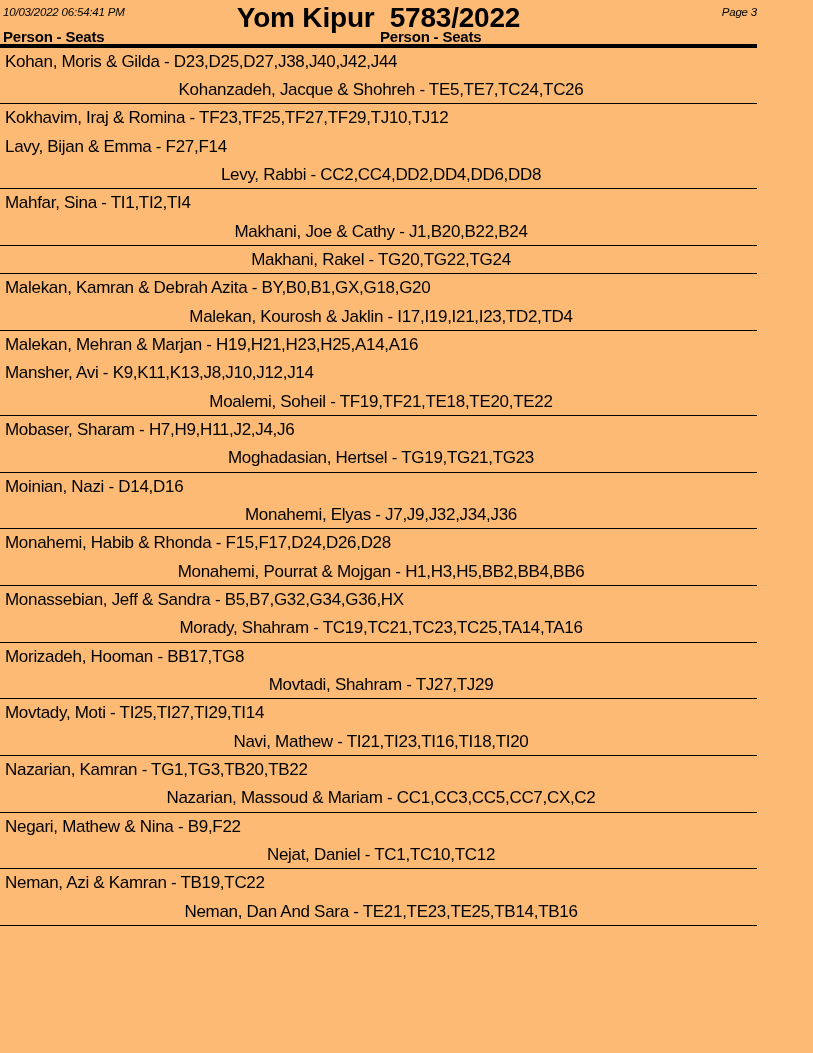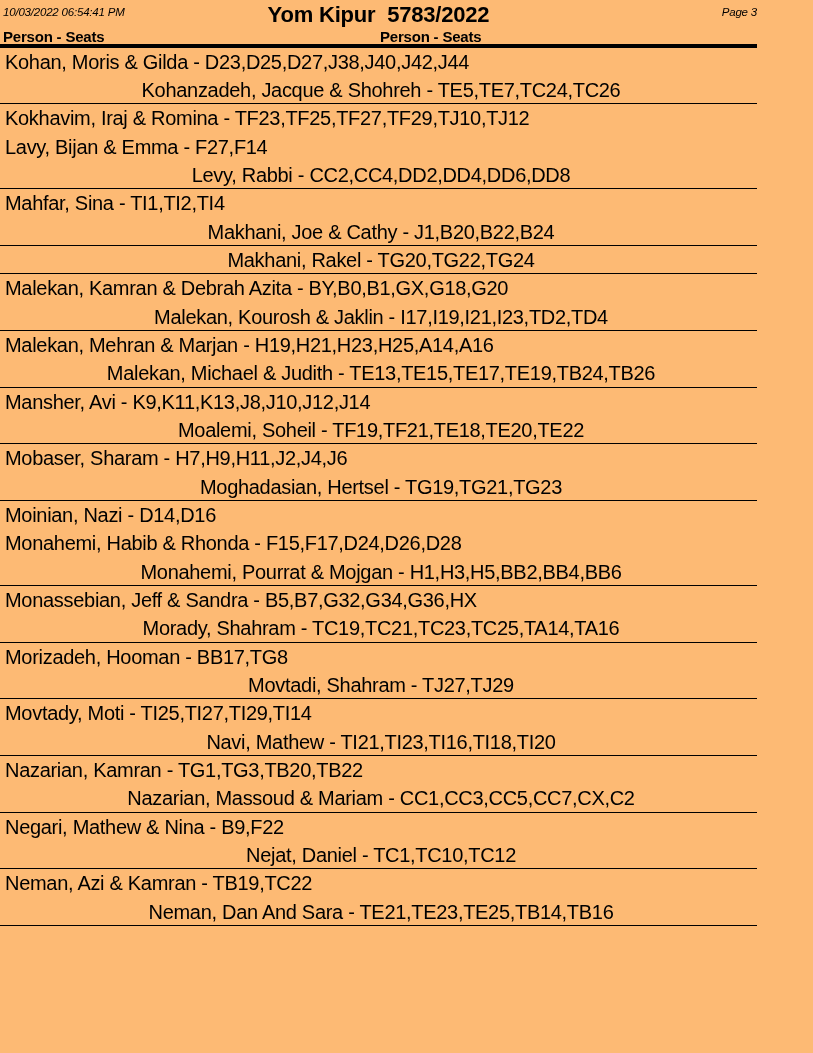--- a/index.html
+++ b/index.html
@@ -24,21 +24,21 @@
   }
   .page-number {
     position: absolute; right: 56px; top: 6px;
     font-style: italic;
     font-size: 11.5px;
     letter-spacing: -0.2px;
   }
   .title {
     position: absolute; left: 0; right: 56px; top: 2px;
     text-align: center;
-    font-size: 22px;
+    font-size: 28px;
     font-weight: bold;
     letter-spacing: -0.2px;
     white-space: pre;
   }
   .col-header {
     position: absolute; top: 28px;
     font-weight: bold;
     font-size: 15px;
     letter-spacing: -0.2px;
     white-space: pre;
@@ -52,21 +52,21 @@
   }
   .rows {
     position: absolute; left: 0; top: 47.5px;
     width: 757px;
   }
   .row {
     box-sizing: border-box;
     height: 28.35px;
     line-height: 28.35px;
     padding-left: 5px;
-    font-size: 20px;
+    font-size: 17px;
     letter-spacing: -0.3px;
     white-space: pre;
     overflow: visible;
   }
   .row.pair-end {
     border-bottom: 1.5px solid #000000;
     text-align: center;
   }
 </style>
 </head>
@@ -91,26 +91,26 @@
       <div class="row pair-end">Kohanzadeh, Jacque &amp; Shohreh - TE5,TE7,TC24,TC26</div>
       <div class="row">Kokhavim, Iraj &amp; Romina - TF23,TF25,TF27,TF29,TJ10,TJ12</div>
       <div class="row">Lavy, Bijan &amp; Emma - F27,F14</div>
       <div class="row pair-end">Levy, Rabbi - CC2,CC4,DD2,DD4,DD6,DD8</div>
       <div class="row">Mahfar, Sina - TI1,TI2,TI4</div>
       <div class="row pair-end">Makhani, Joe &amp; Cathy - J1,B20,B22,B24</div>
       <div class="row pair-end">Makhani, Rakel - TG20,TG22,TG24</div>
       <div class="row">Malekan, Kamran &amp; Debrah Azita - BY,B0,B1,GX,G18,G20</div>
       <div class="row pair-end">Malekan, Kourosh &amp; Jaklin - I17,I19,I21,I23,TD2,TD4</div>
       <div class="row">Malekan, Mehran &amp; Marjan - H19,H21,H23,H25,A14,A16</div>
-      <div class="row pair-end">Malekan, Michael &amp; Judith - TE13,TE15,TE17,TE19,TB24,TB26</div>
       <div class="row">Mansher, Avi - K9,K11,K13,J8,J10,J12,J14</div>
       <div class="row pair-end">Moalemi, Soheil - TF19,TF21,TE18,TE20,TE22</div>
       <div class="row">Mobaser, Sharam - H7,H9,H11,J2,J4,J6</div>
       <div class="row pair-end">Moghadasian, Hertsel - TG19,TG21,TG23</div>
       <div class="row">Moinian, Nazi - D14,D16</div>
+      <div class="row pair-end">Monahemi, Elyas - J7,J9,J32,J34,J36</div>
       <div class="row">Monahemi, Habib &amp; Rhonda - F15,F17,D24,D26,D28</div>
       <div class="row pair-end">Monahemi, Pourrat &amp; Mojgan - H1,H3,H5,BB2,BB4,BB6</div>
       <div class="row">Monassebian, Jeff &amp; Sandra - B5,B7,G32,G34,G36,HX</div>
       <div class="row pair-end">Morady, Shahram - TC19,TC21,TC23,TC25,TA14,TA16</div>
       <div class="row">Morizadeh, Hooman - BB17,TG8</div>
       <div class="row pair-end">Movtadi, Shahram - TJ27,TJ29</div>
       <div class="row">Movtady, Moti - TI25,TI27,TI29,TI14</div>
       <div class="row pair-end">Navi, Mathew - TI21,TI23,TI16,TI18,TI20</div>
       <div class="row">Nazarian, Kamran - TG1,TG3,TB20,TB22</div>
       <div class="row pair-end">Nazarian, Massoud &amp; Mariam - CC1,CC3,CC5,CC7,CX,C2</div>

